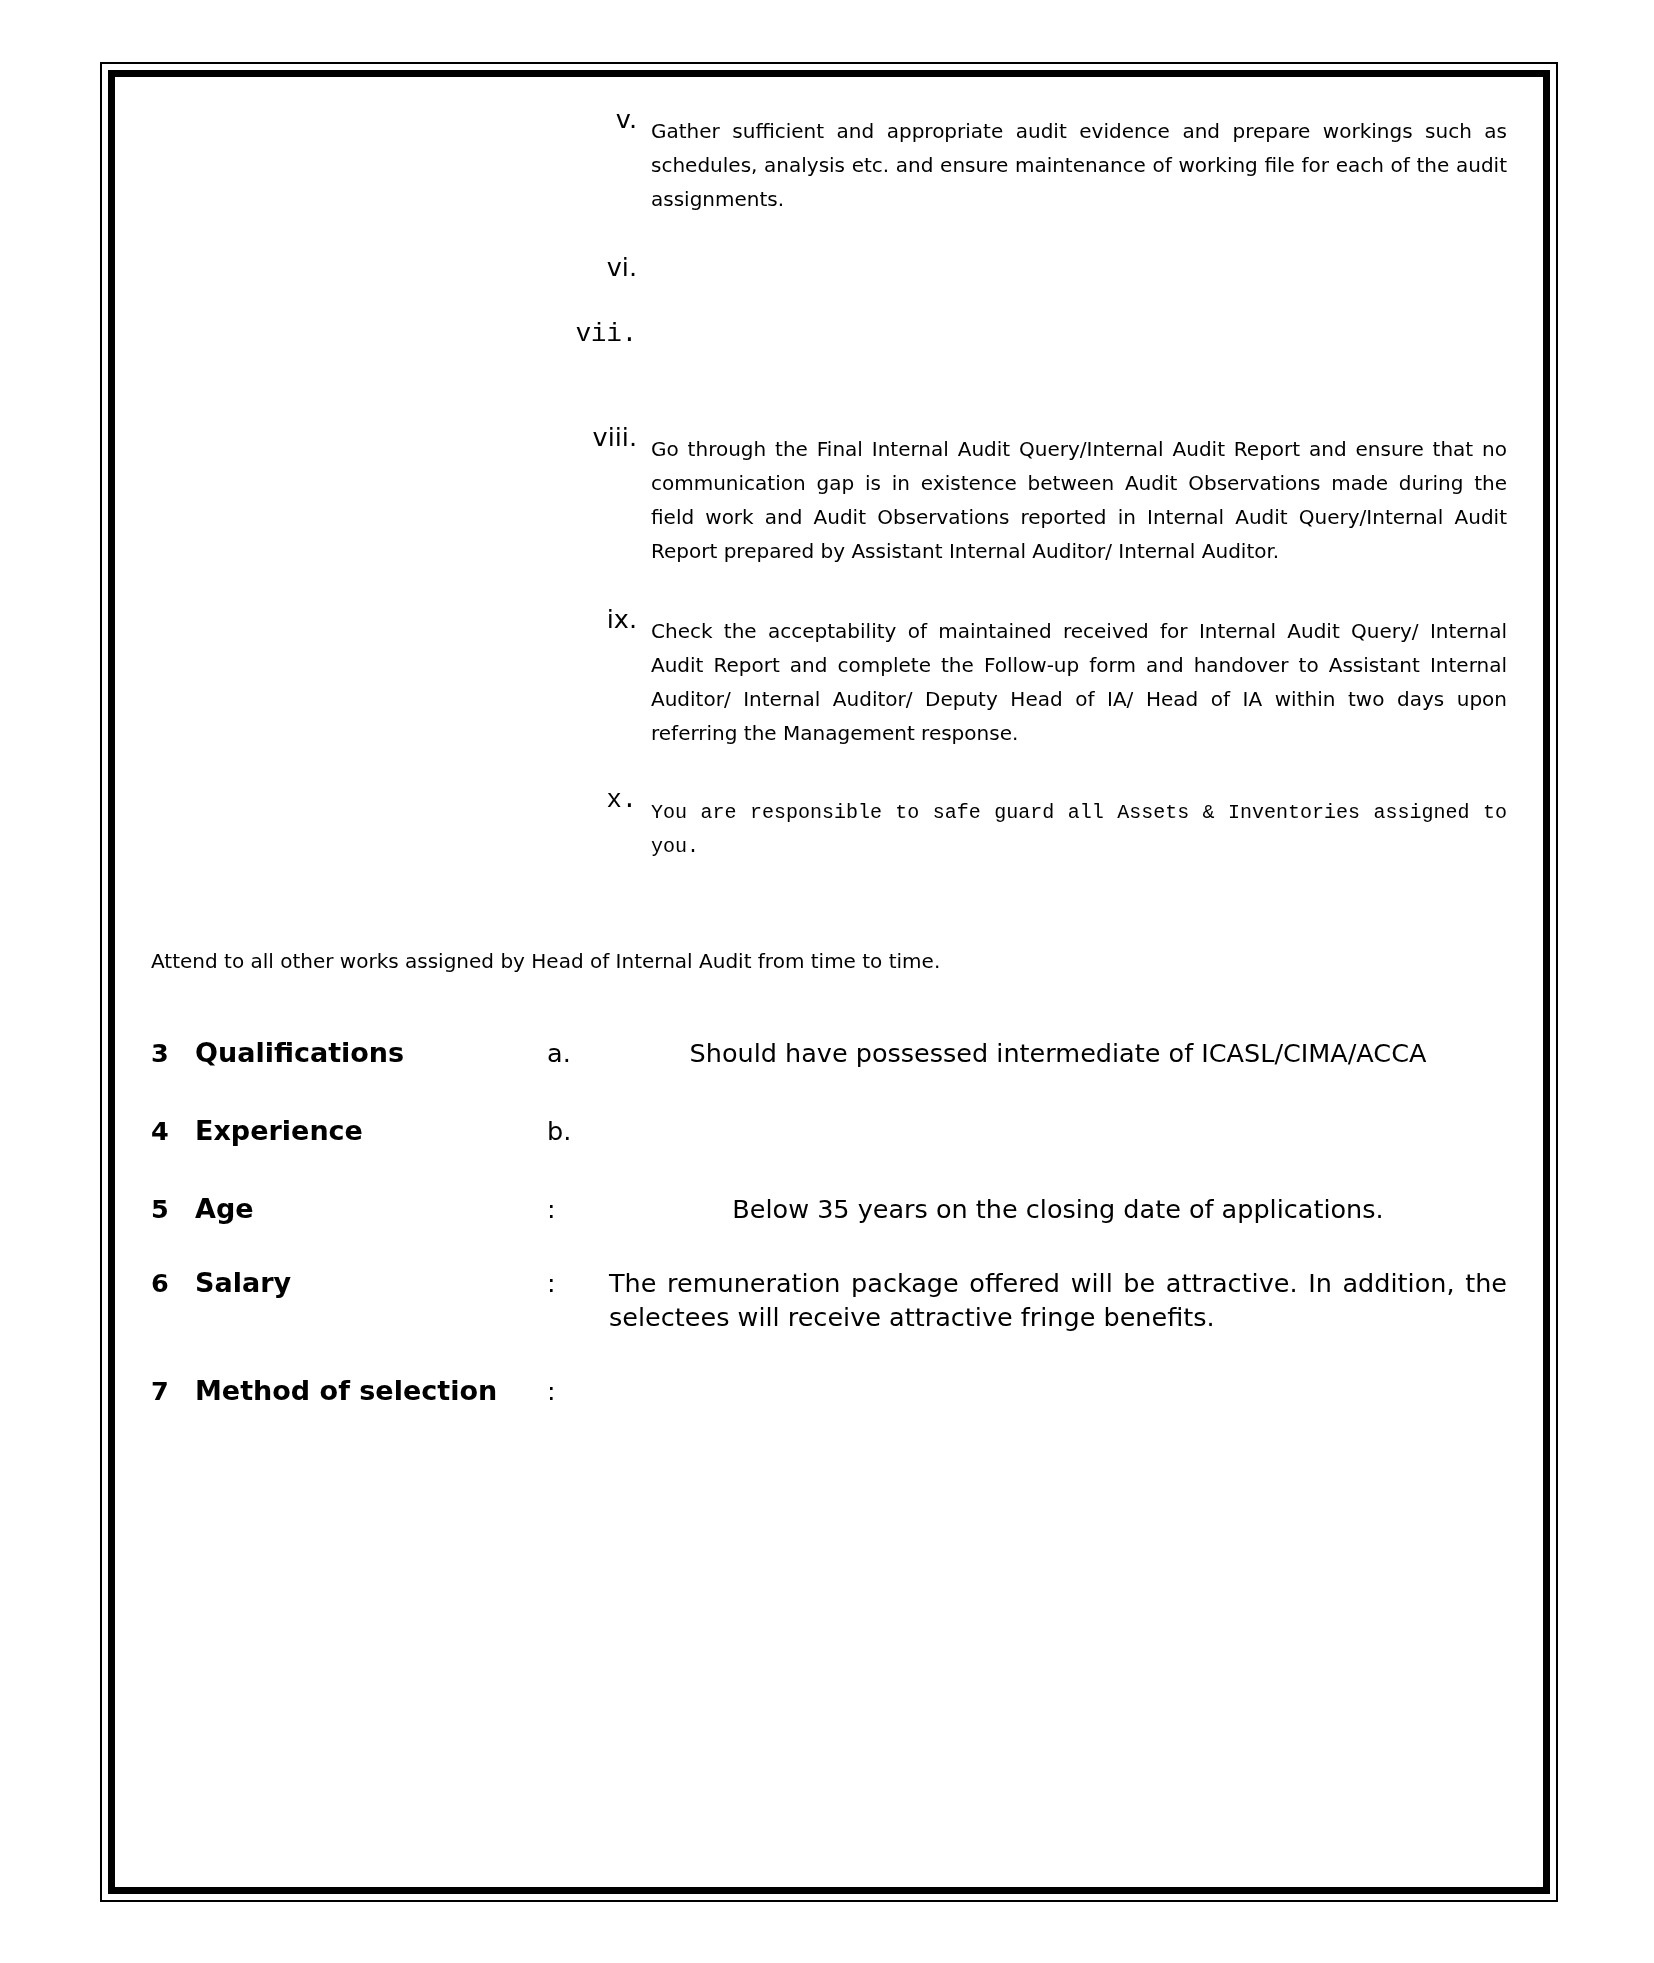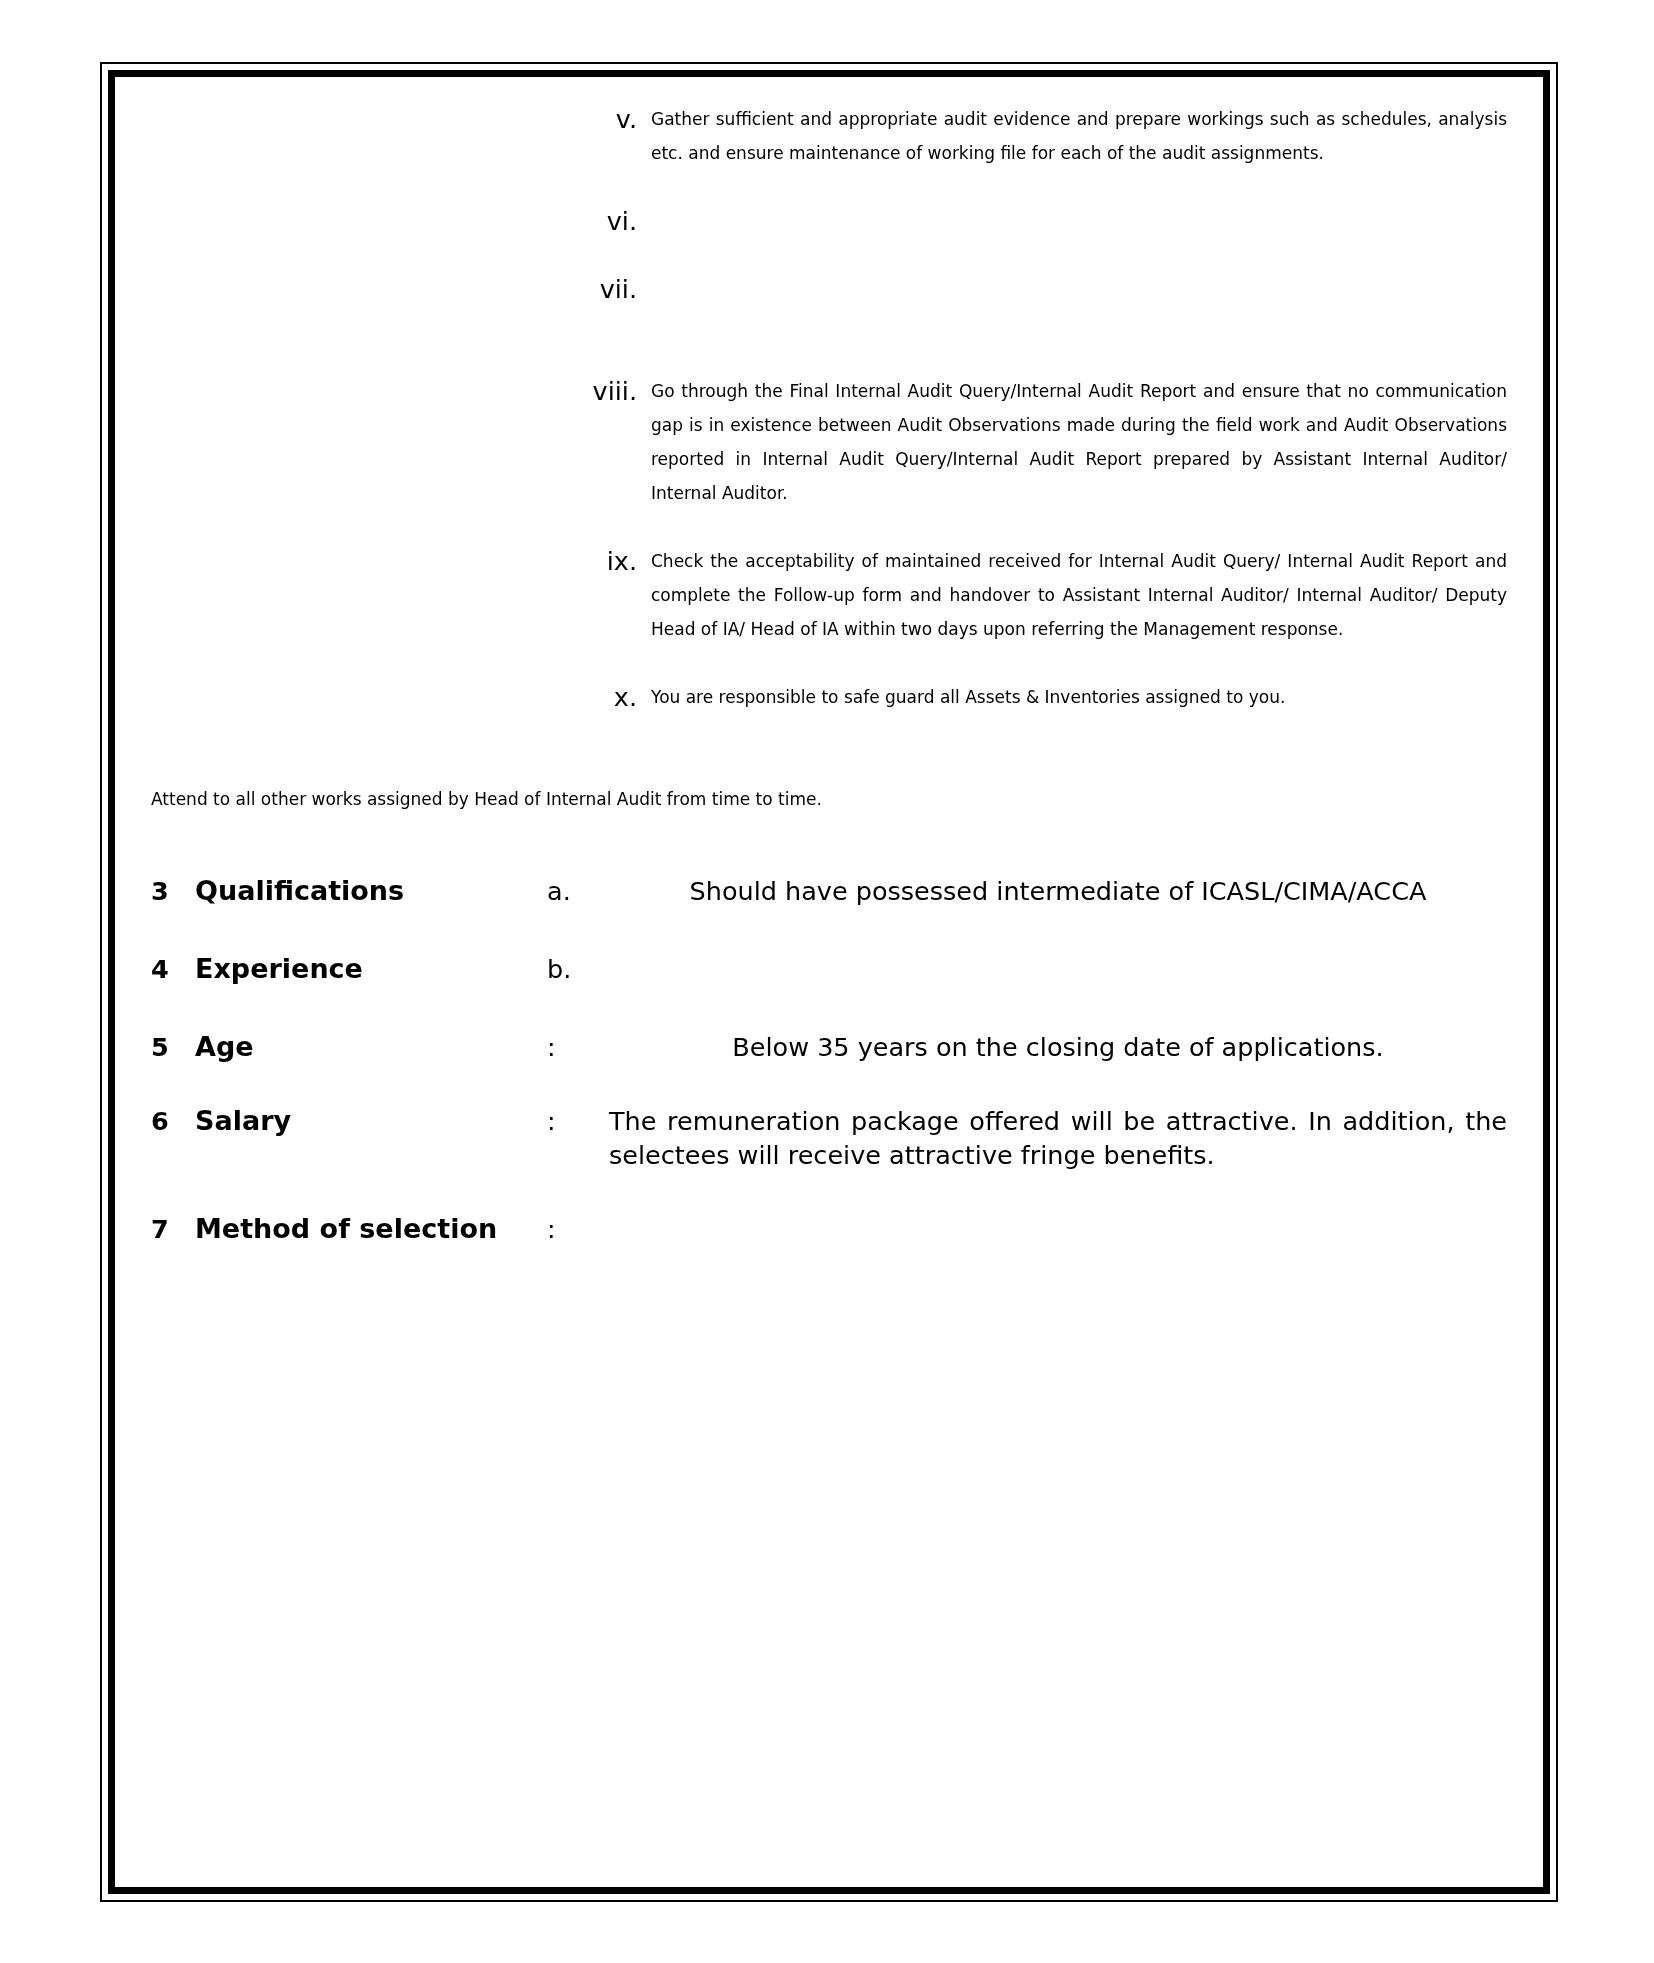--- a/index.html
+++ b/index.html
@@ -52,37 +52,39 @@
     padding: 0;
     list-style: none;
   }
   .duty-item {
     display: flex;
     align-items: flex-start;
     margin-bottom: 34px;
   }
   .duty-item.gap-large {
     margin-bottom: 68px;
+    font-family: Liberation Mono, monospace;
   }
   .duty-marker {
     width: 500px;
     flex: 0 0 500px;
     text-align: right;
     padding-right: 14px;
     box-sizing: border-box;
     font-size: 25.5px;
     line-height: 34px;
   }
   .duty-text {
     flex: 1 1 auto;
-    font-size: 17px;
+    font-size: 20px;
     line-height: 34px;
     text-align: justify;
     text-justify: inter-word;
     hyphens: none;
+    margin-top: 12px;
   }
 
   
   .attr-table {
     margin-top: 58px;
   }
   .attr-row {
     display: flex;
     align-items: flex-start;
     margin-bottom: 44px;

